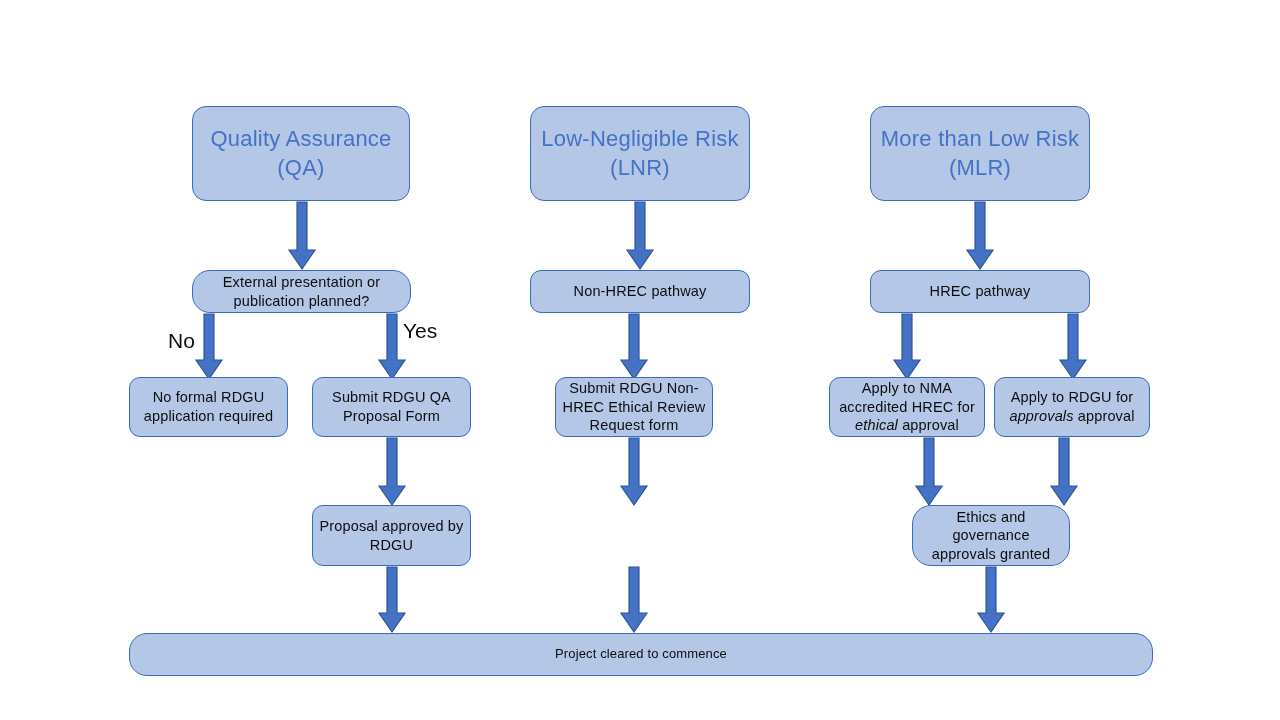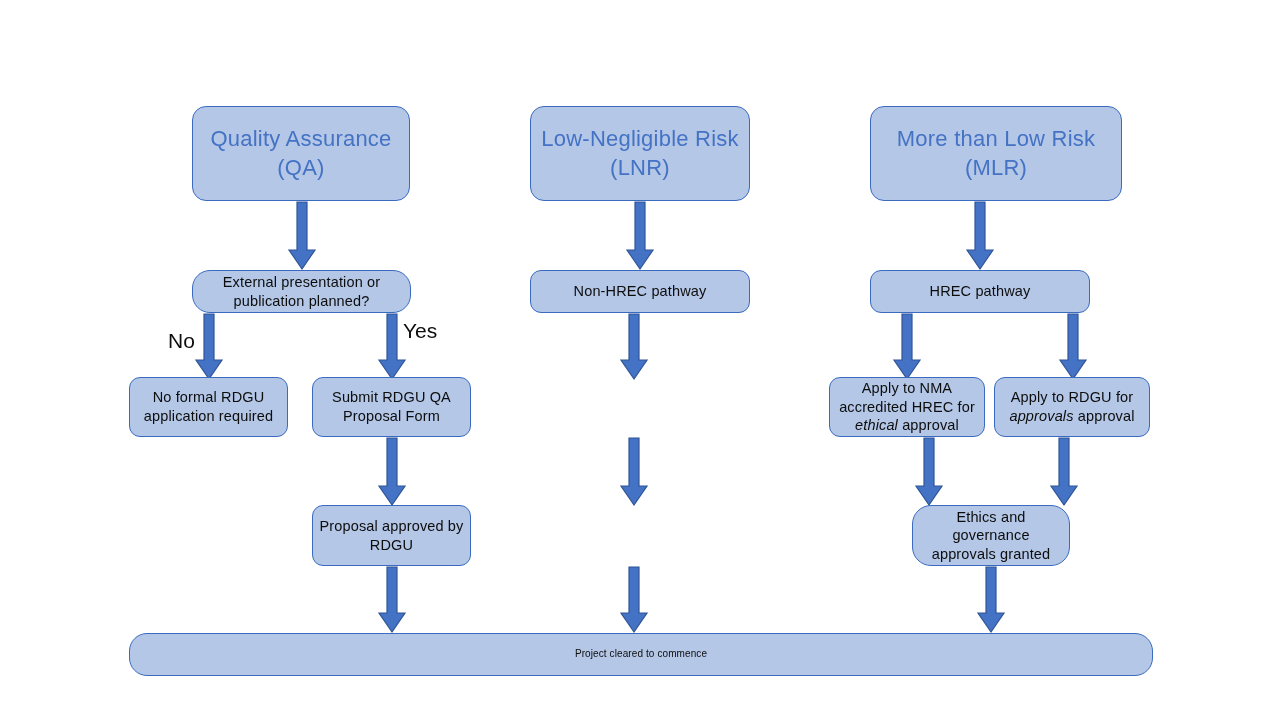--- a/index.html
+++ b/index.html
@@ -39,21 +39,21 @@
   }
   .node.header {
     border-radius: 14px;
     color: #4472C4;
     font-size: 22px;
     line-height: 1.3;
     border-width: 1.4px;
   }
   .node.finalbar {
     border-radius: 18px;
-    font-size: 10px;
+    font-size: 13px;
   }
   .node .label { display: block; }
   .node .label em { font-style: italic; }
 
   
   .arrow {
     position: absolute;
   }
   .arrow svg { display: block; overflow: visible; }
 
@@ -72,21 +72,21 @@
 <div id="canvas">
 
   <div class="node header" style="left:192px; top:106px; width:218px; height:95px;">
     <span class="label">Quality Assurance (QA)</span>
   </div>
 
   <div class="node header" style="left:530px; top:106px; width:220px; height:95px;">
     <span class="label">Low-Negligible Risk (LNR)</span>
   </div>
 
-  <div class="node header" style="left:870px; top:106px; width:252px; height:95px;">
+  <div class="node header" style="left:870px; top:106px; width:220px; height:95px;">
     <span class="label">More than Low Risk (MLR)</span>
   </div>
 
   <div class="arrow" style="left:288px; top:202px;">
     <svg width="28" height="68" viewBox="0 0 28 68">
       <polygon points="9,0 19,0 19,48 27,48 14,67 1,48 9,48" fill="#4472C4" stroke="#2F5597" stroke-width="1.2"></polygon>
     </svg>
   </div>
 
   <div class="node" style="left:192px; top:270px; width:219px; height:43px;border-radius:18px;">
@@ -140,20 +140,23 @@
   <div class="node" style="left:530px; top:270px; width:220px; height:43px;">
     <span class="label">Non-HREC pathway</span>
   </div>
 
   <div class="arrow" style="left:620px; top:314px;">
     <svg width="28" height="66" viewBox="0 0 28 66">
       <polygon points="9,0 19,0 19,46 27,46 14,65 1,46 9,46" fill="#4472C4" stroke="#2F5597" stroke-width="1.2"></polygon>
     </svg>
   </div>
 
+  <div class="node" style="left:555px; top:377px; width:158px; height:60px;">
+    <span class="label">Submit RDGU Non-HREC Ethical Review Request form</span>
+  </div>
 
   <div class="arrow" style="left:620px; top:438px;">
     <svg width="28" height="68" viewBox="0 0 28 68">
       <polygon points="9,0 19,0 19,48 27,48 14,67 1,48 9,48" fill="#4472C4" stroke="#2F5597" stroke-width="1.2"></polygon>
     </svg>
   </div>
 
 
   <div class="arrow" style="left:620px; top:567px;">
     <svg width="28" height="66" viewBox="0 0 28 66">

